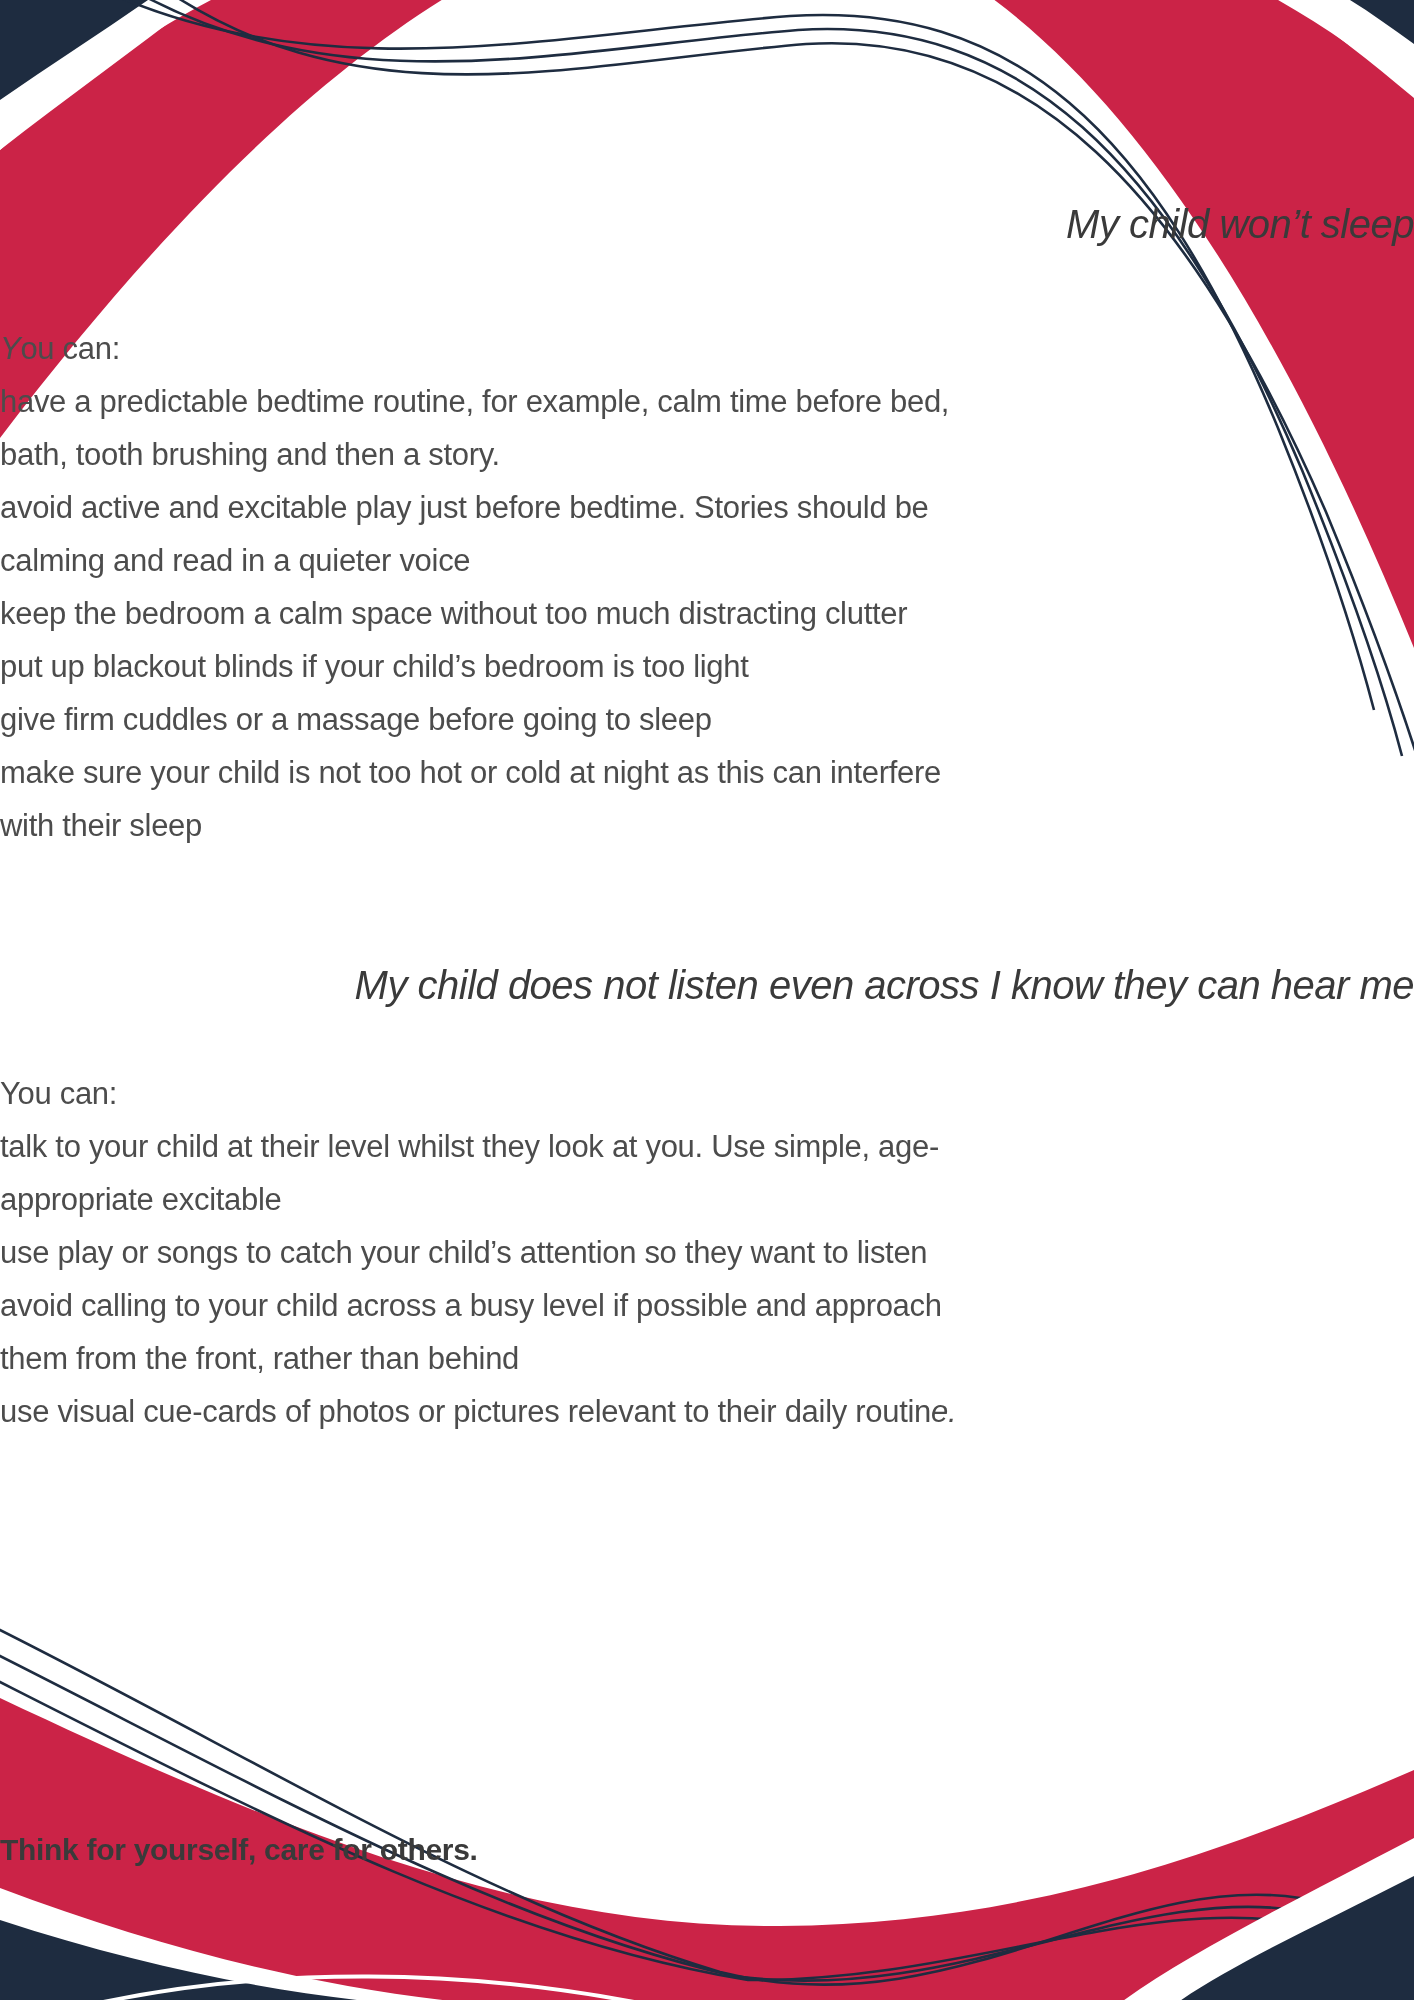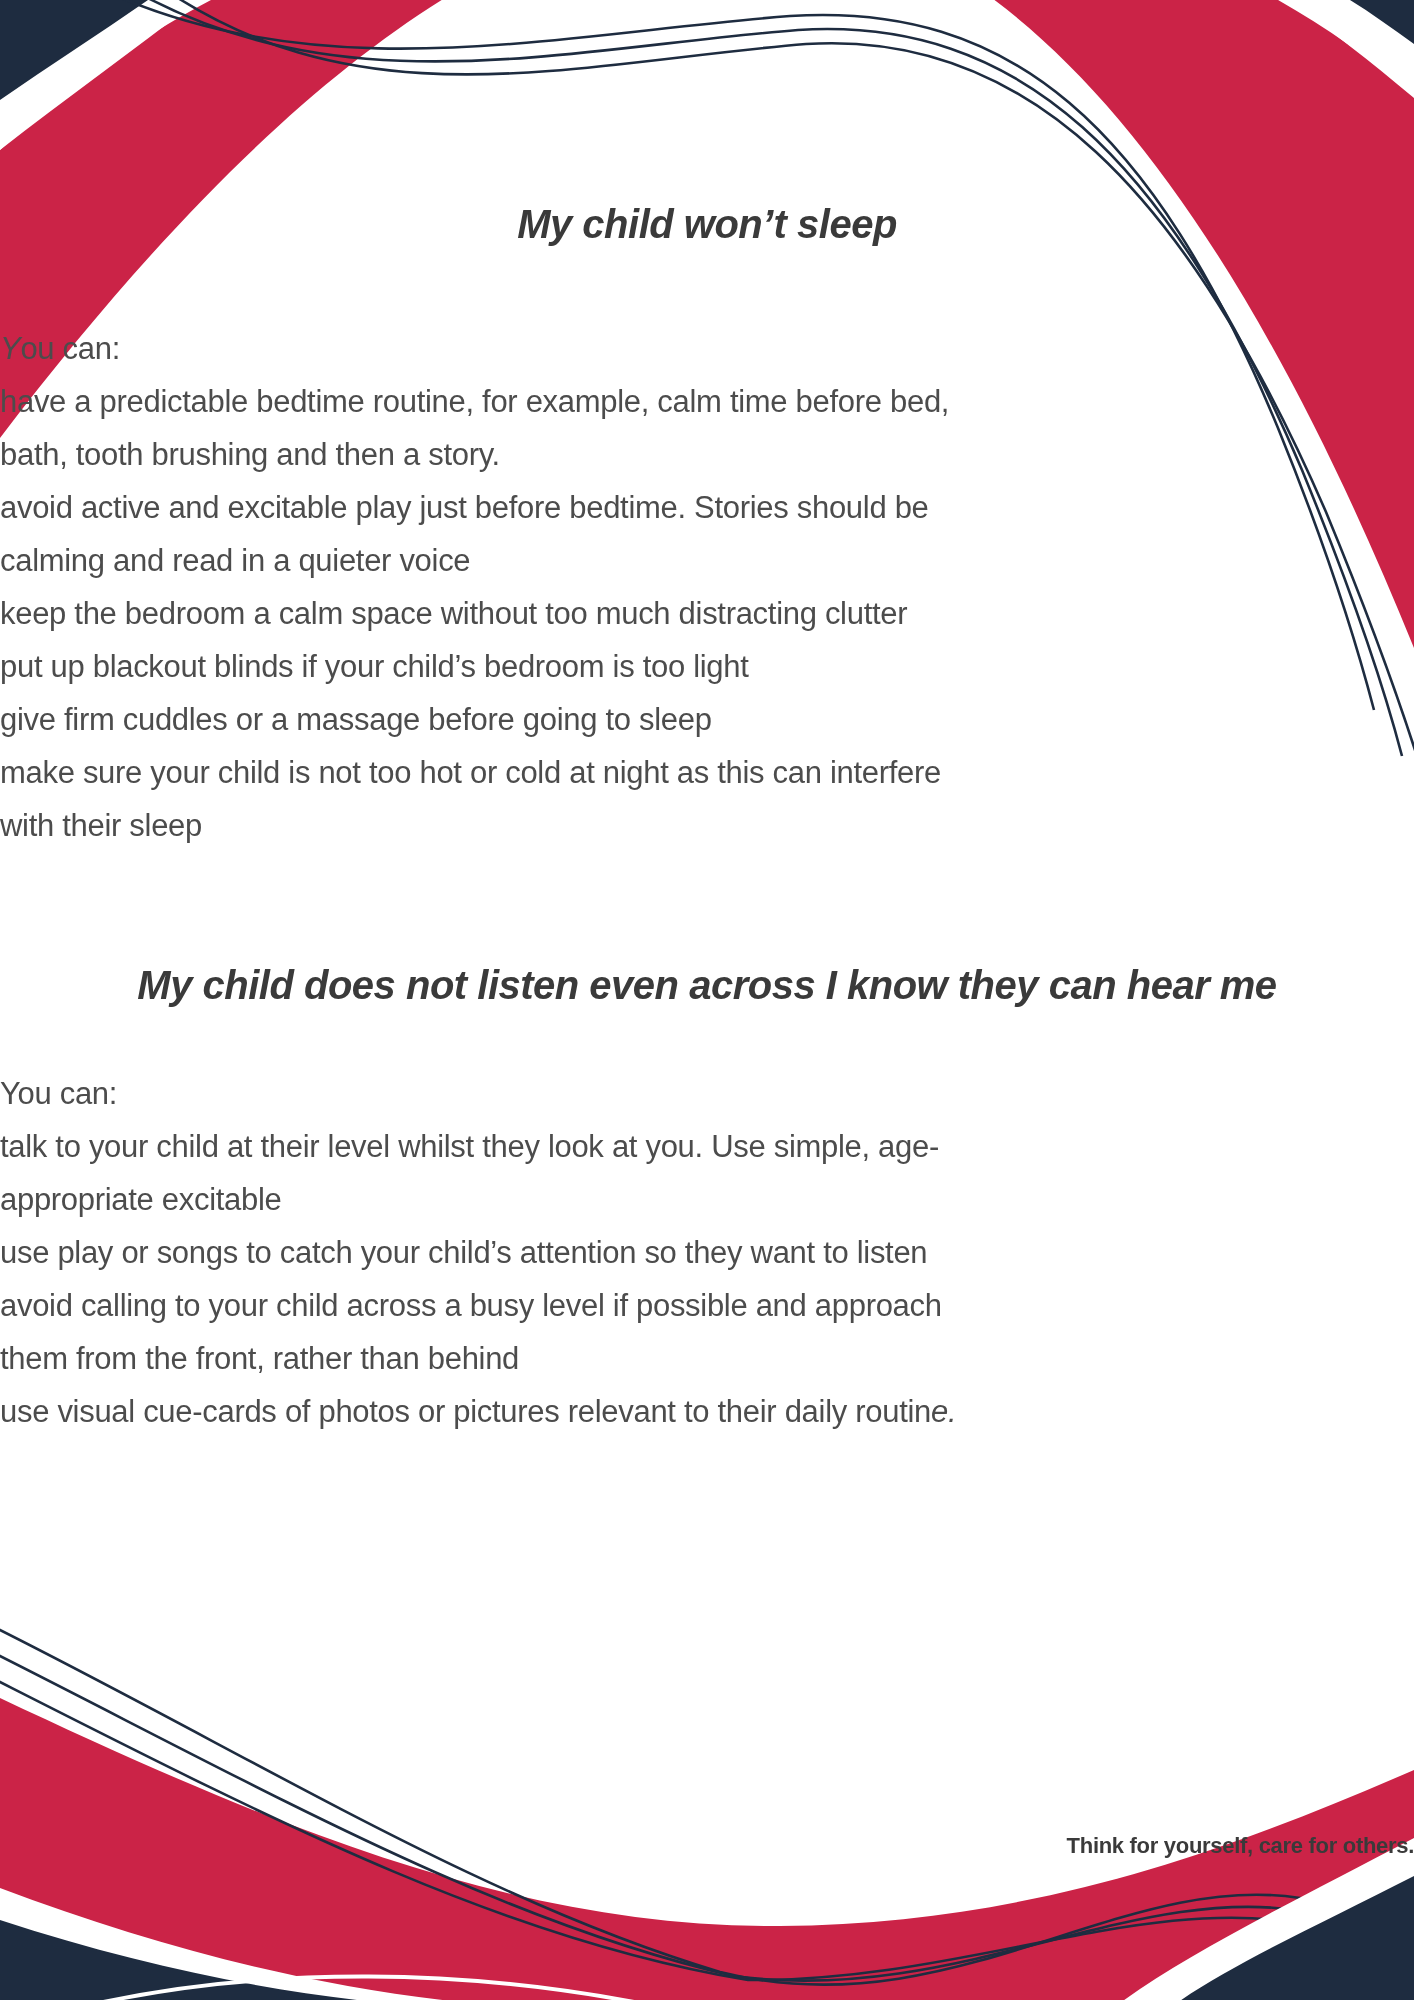--- a/index.html
+++ b/index.html
@@ -10,40 +10,40 @@
     overflow:hidden;
     font-family:"Liberation Sans", sans-serif;
   }
   .deco{
     position:absolute;top:0;left:0;width:1414px;height:2000px;
     pointer-events:none;
   }
   .content{position:absolute;top:0;left:0;width:1414px;height:2000px;}
   .heading{
     position:absolute;left:0;width:100%;
-    text-align:center;
-    font-weight:bold;font-style:italic;
+    text-align:right;
+    font-weight:normal;font-style:italic;
     font-size:40px;letter-spacing:-0.5px;
     color:var(--heading_text,#3a3a3a);
   }
   .h1{top:202px;}
   .h2{top:963px;}
   .para{
     position:absolute;left:0;width:100%;
     text-align:left;
     font-size:31px;line-height:53px;letter-spacing:-0.3px;
     color:var(--body_text,#4c4c4c);
   }
   .p1{top:322px;}
   .p2{top:1067px;}
   .it{font-style:italic;}
   .footer{
     position:absolute;left:0;width:100%;top:1833px;
-    text-align:right;
-    font-weight:bold;font-size:22px;letter-spacing:-0.3px;
+    text-align:left;
+    font-weight:bold;font-size:30px;letter-spacing:-0.3px;
     color:var(--heading_text,#3a3a3a);
   }
 </style>
 </head>
 <body>
 
 <div class="page">
 
   <svg class="deco" viewBox="0 0 1414 2000" aria-hidden="true">
 

